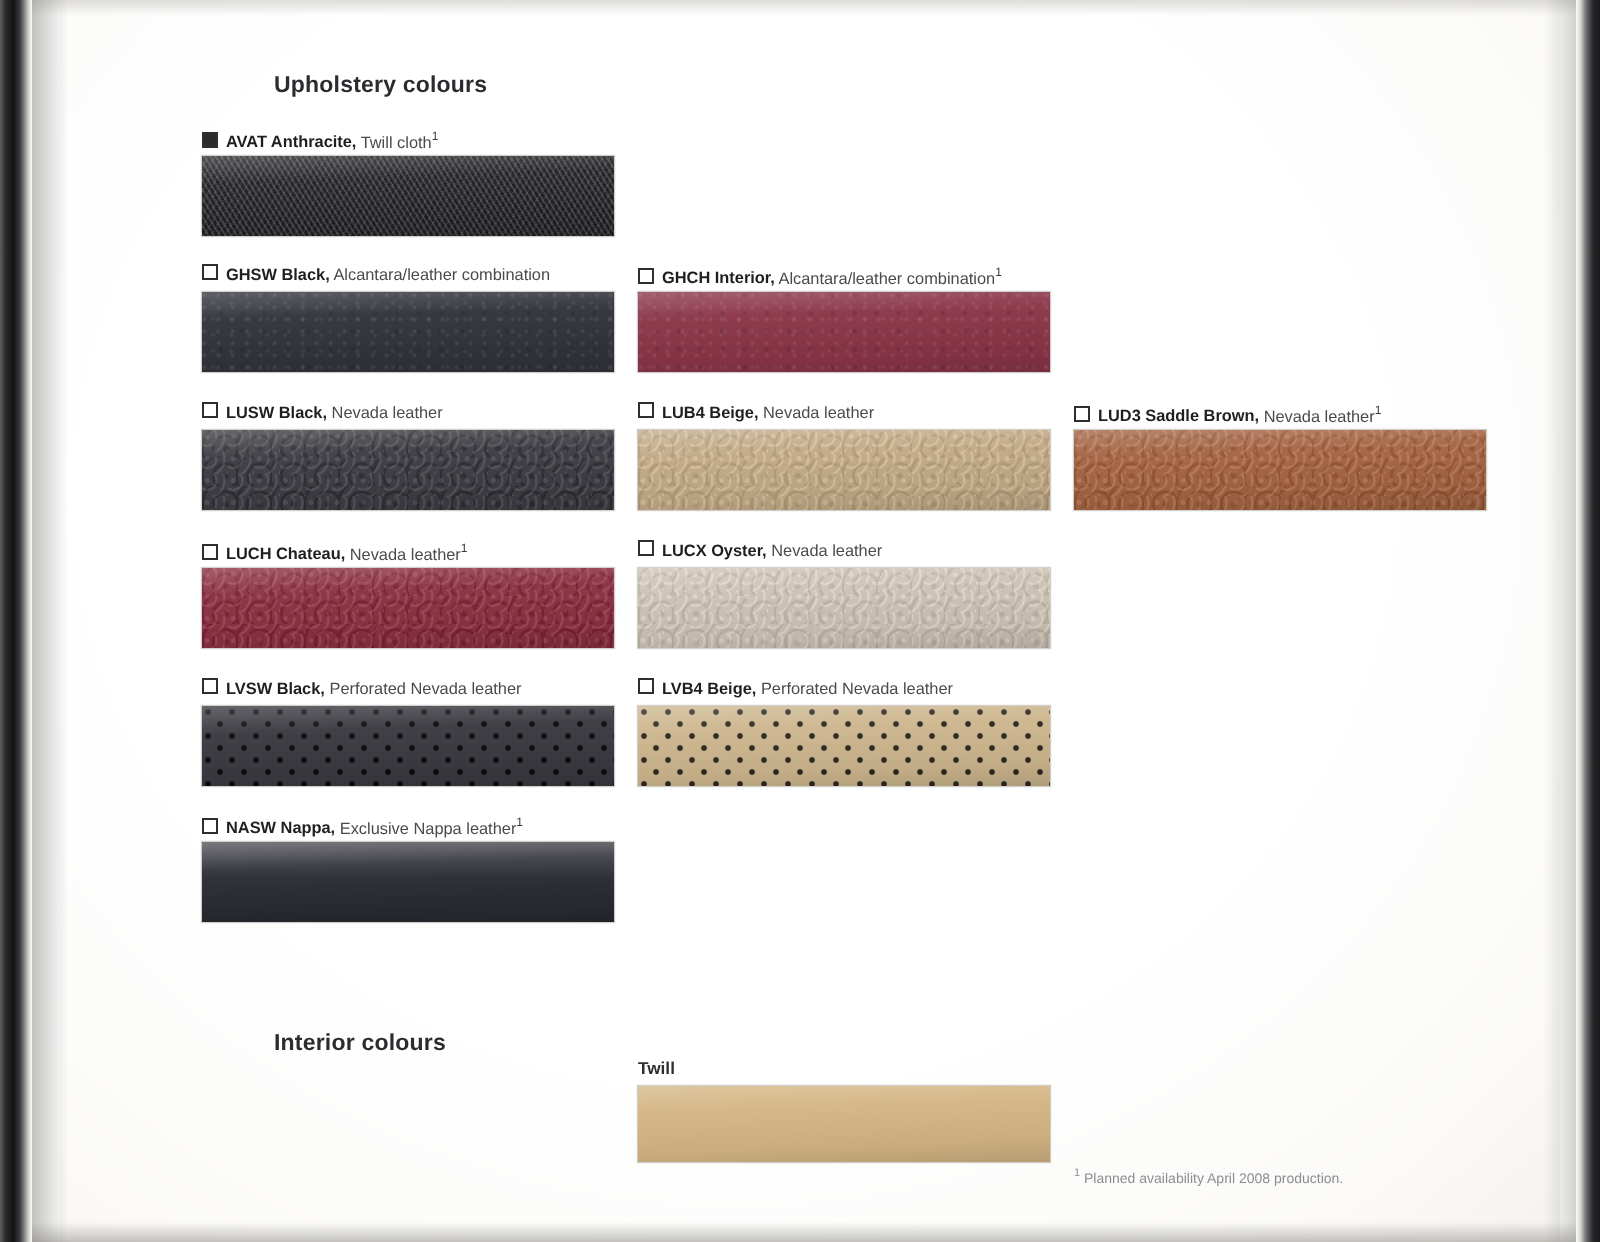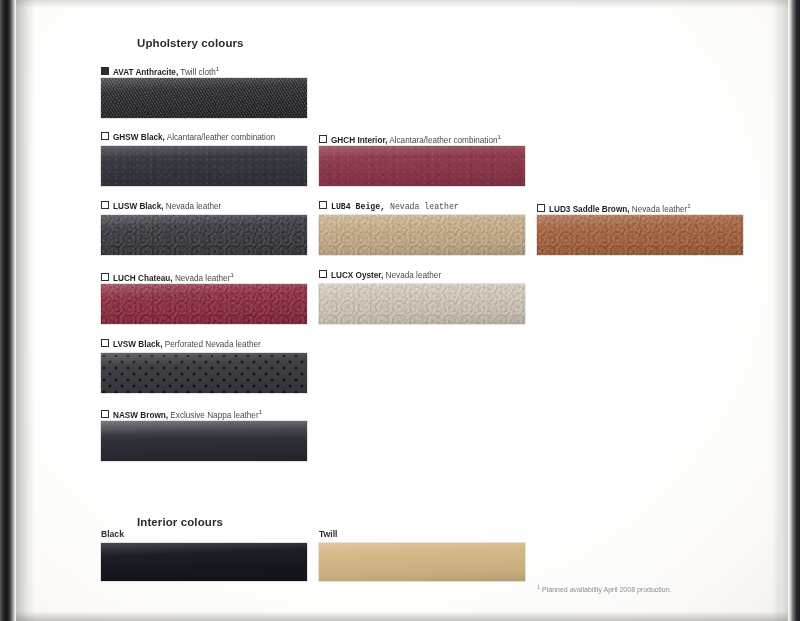--- a/index.html
+++ b/index.html
@@ -221,21 +221,21 @@
           <div class="tex tex-sheen"></div>
         </div>
       </div>
       <div class="swatch-cell" style="left: 101px; top: 201px; width: 206px; height: 54px;">
         <div class="cap"><span class="box"></span><span class="code">LUSW Black,</span> <span class="desc">Nevada leather</span></div>
         <div class="chip" style="width: 206px; height: 40px; background: rgb(52, 52, 59);">
           <div class="tex tex-grain"></div>
           <div class="tex tex-sheen"></div>
         </div>
       </div>
-      <div class="swatch-cell" style="left: 319px; top: 201px; width: 164px; height: 54px; font-family: Liberation Mono, monospace;">
+      <div class="swatch-cell" style="left: 319px; top: 201px; width: 164px; height: 54px;">
         <div class="cap"><span class="box"></span><span class="code">LUB4 Beige,</span> <span class="desc">Nevada leather</span></div>
         <div class="chip" style="width: 206px; height: 40px; background: rgb(203, 176, 137);">
           <div class="tex tex-grain"></div>
           <div class="tex tex-sheen"></div>
         </div>
       </div>
       <div class="swatch-cell" style="left: 537px; top: 201px; width: 206px; height: 54px;">
         <div class="cap"><span class="box"></span><span class="code">LUD3 Saddle Brown,</span> <span class="desc">Nevada leather</span><sup>1</sup></div>
         <div class="chip" style="width: 206px; height: 40px; background: rgb(168, 96, 58);">
           <div class="tex tex-grain"></div>
@@ -256,30 +256,31 @@
           <div class="tex tex-sheen"></div>
         </div>
       </div>
       <div class="swatch-cell" style="left: 101px; top: 339px; width: 206px; height: 54px;">
         <div class="cap"><span class="box"></span><span class="code">LVSW Black,</span> <span class="desc">Perforated Nevada leather</span></div>
         <div class="chip" style="width: 206px; height: 40px; background: rgb(58, 58, 65);">
           <div class="tex tex-perf"></div>
           <div class="tex tex-sheen"></div>
         </div>
       </div>
+      <div class="swatch-cell" style="left: 319px; top: 339px; width: 206px; height: 54px;">
+        <div class="cap"><span class="box"></span><span class="code">LVB4 Beige,</span> <span class="desc">Perforated Nevada leather</span></div>
+        <div class="chip" style="width: 206px; height: 40px; background: rgb(205, 182, 142);">
+          <div class="tex tex-perf"></div>
+          <div class="tex tex-sheen"></div>
+        </div>
+      </div>
       <div class="swatch-cell" style="left: 101px; top: 407px; width: 206px; height: 54px;">
-        <div class="cap"><span class="box"></span><span class="code">NASW Brown,</span> <span class="desc">Exclusive Nappa leather</span><sup>1</sup></div>
+        <div class="cap"><span class="box"></span><span class="code">NASW Nappa,</span> <span class="desc">Exclusive Nappa leather</span><sup>1</sup></div>
         <div class="chip" style="width: 206px; height: 40px; background: rgb(45, 45, 54);">
           <div class="tex tex-nappa"></div>
-          <div class="tex tex-sheen"></div>
-        </div>
-      </div>
-      <div class="swatch-cell" style="left: 101px; top: 529px; width: 206px; height: 52px;">
-        <div class="interior-label" style="left: 0px; top: 0px;">Black</div>
-        <div class="chip" style="top: 14px; width: 206px; height: 38px; background: rgb(22, 22, 31);">
           <div class="tex tex-sheen"></div>
         </div>
       </div>
       <div class="swatch-cell" style="left: 319px; top: 529px; width: 206px; height: 52px;">
         <div class="interior-label" style="left: 0px; top: 0px;">Twill</div>
         <div class="chip" style="top: 14px; width: 206px; height: 38px; background: rgb(212, 182, 132);">
           <div class="tex tex-sheen"></div>
         </div>
       </div>
     </div>

